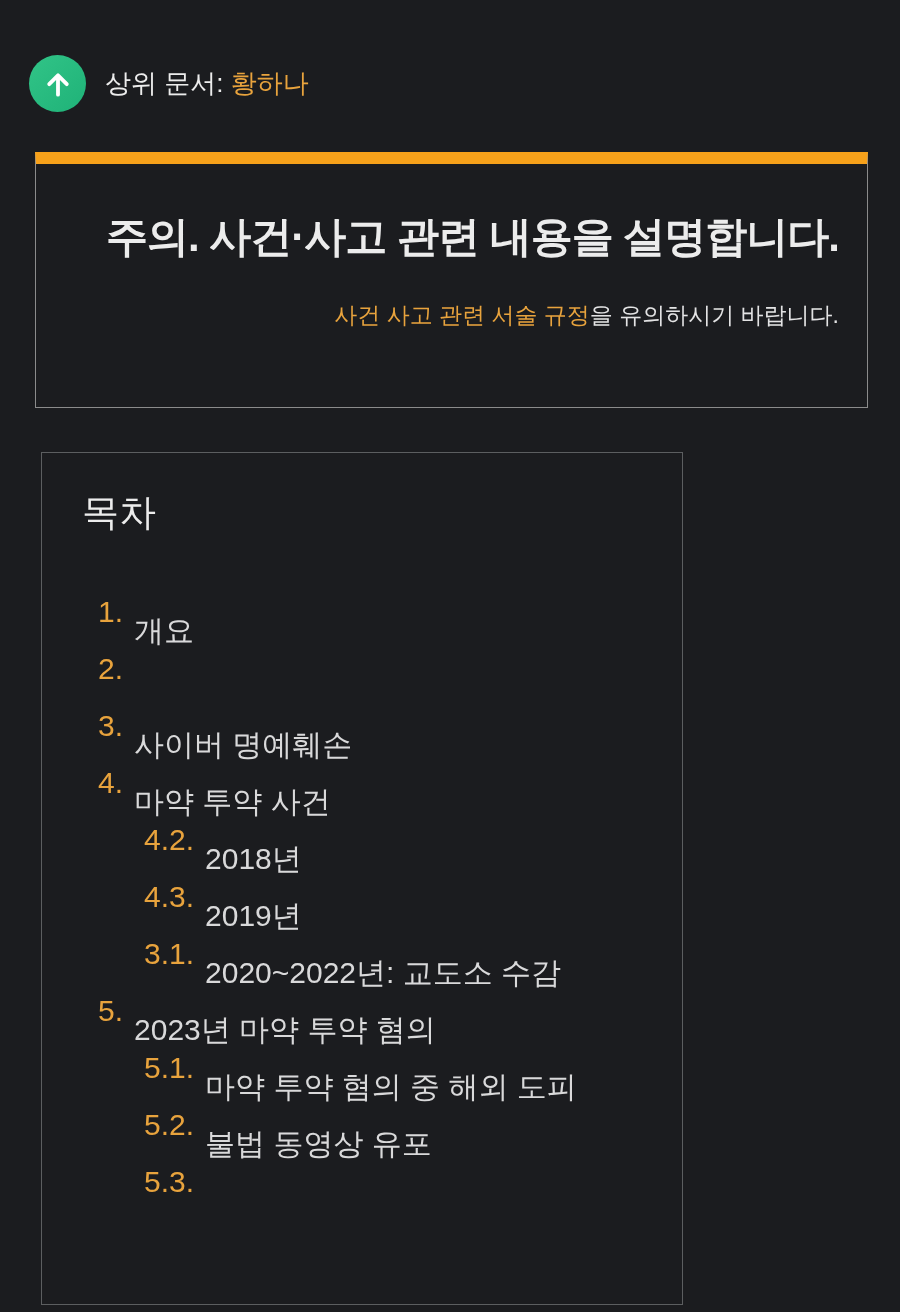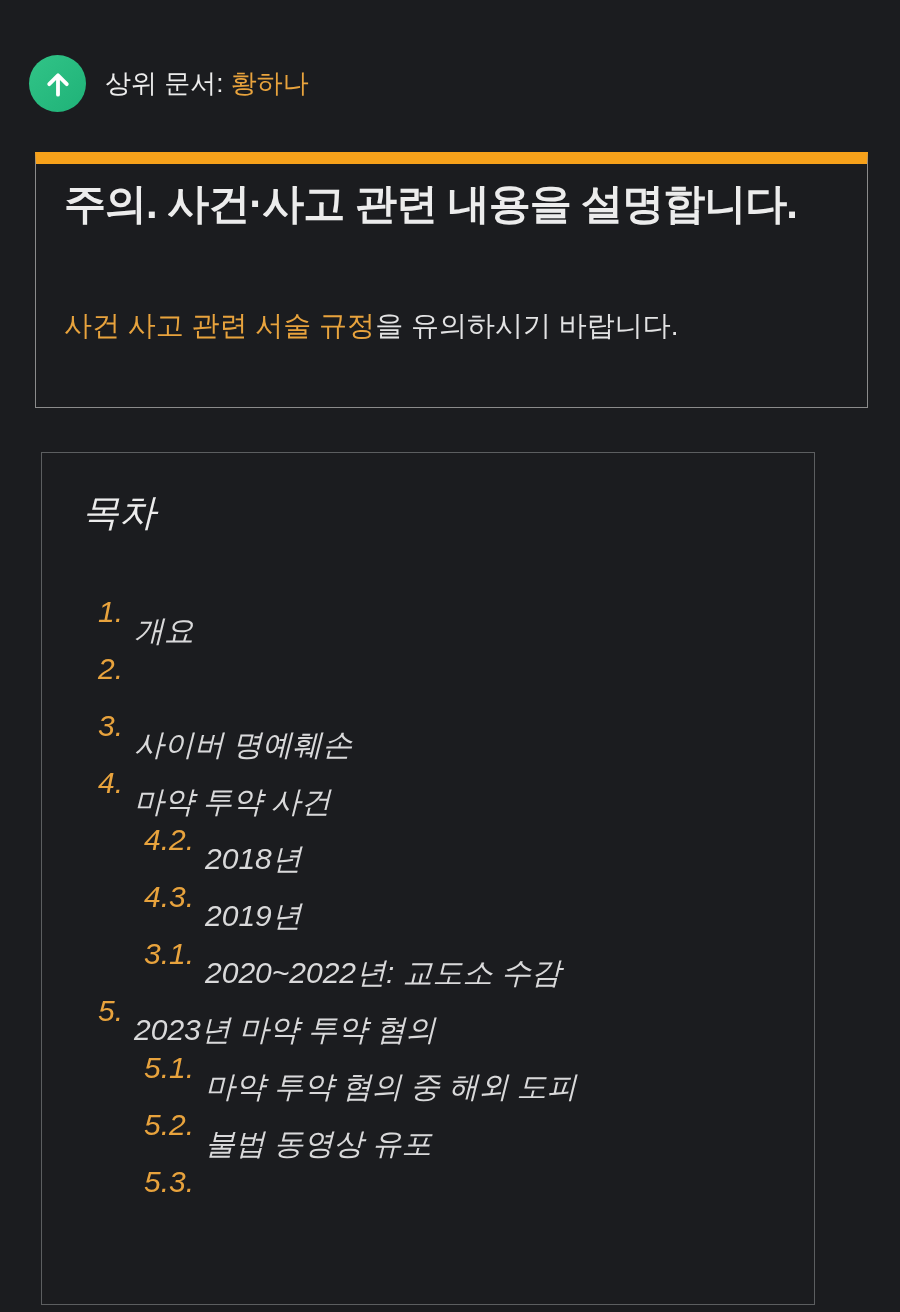--- a/index.html
+++ b/index.html
@@ -41,46 +41,46 @@
   .parent-prefix { margin-left: 19px; color: var(--text-strong); white-space: pre; }
   .wiki-link { color: var(--link); text-decoration: none; cursor: pointer; }
 
   
   .warning-box {
     position: absolute;
     left: 35px; top: 152px;
     width: 833px; height: 256px;
     border: 1px solid var(--warn-border);
     border-top: 12px solid var(--accent-bar);
-    padding: 14px 28px 0 28px;
+    padding: 47px 28px 0 28px;
+    text-align: right;
   }
   .warning-title {
     font-size: 42px;
     font-weight: bold;
     color: var(--text-strong);
     letter-spacing: -1px;
     line-height: 52px;
     white-space: nowrap;
   }
   .warning-sub {
-    margin-top: 76px;
-    font-size: 28px;
+    margin-top: 32px;
+    font-size: 23px;
     line-height: 40px;
     color: var(--text);
     white-space: nowrap;
   }
 
   
   .toc-box {
     position: absolute;
     left: 41px; top: 452px;
-    width: 774px; height: 853px;
+    width: 642px; height: 853px;
     border: 1px solid var(--toc-border);
     padding: 38px 20px 0 40px;
-    font-style: italic;
   }
   .toc-title {
     font-size: 37px;
     line-height: 44px;
     color: var(--text-strong);
   }
   .toc-list { margin-top: 48px; font-size: 30px; }
   .toc-item {
     display: flex;
     align-items: center;

